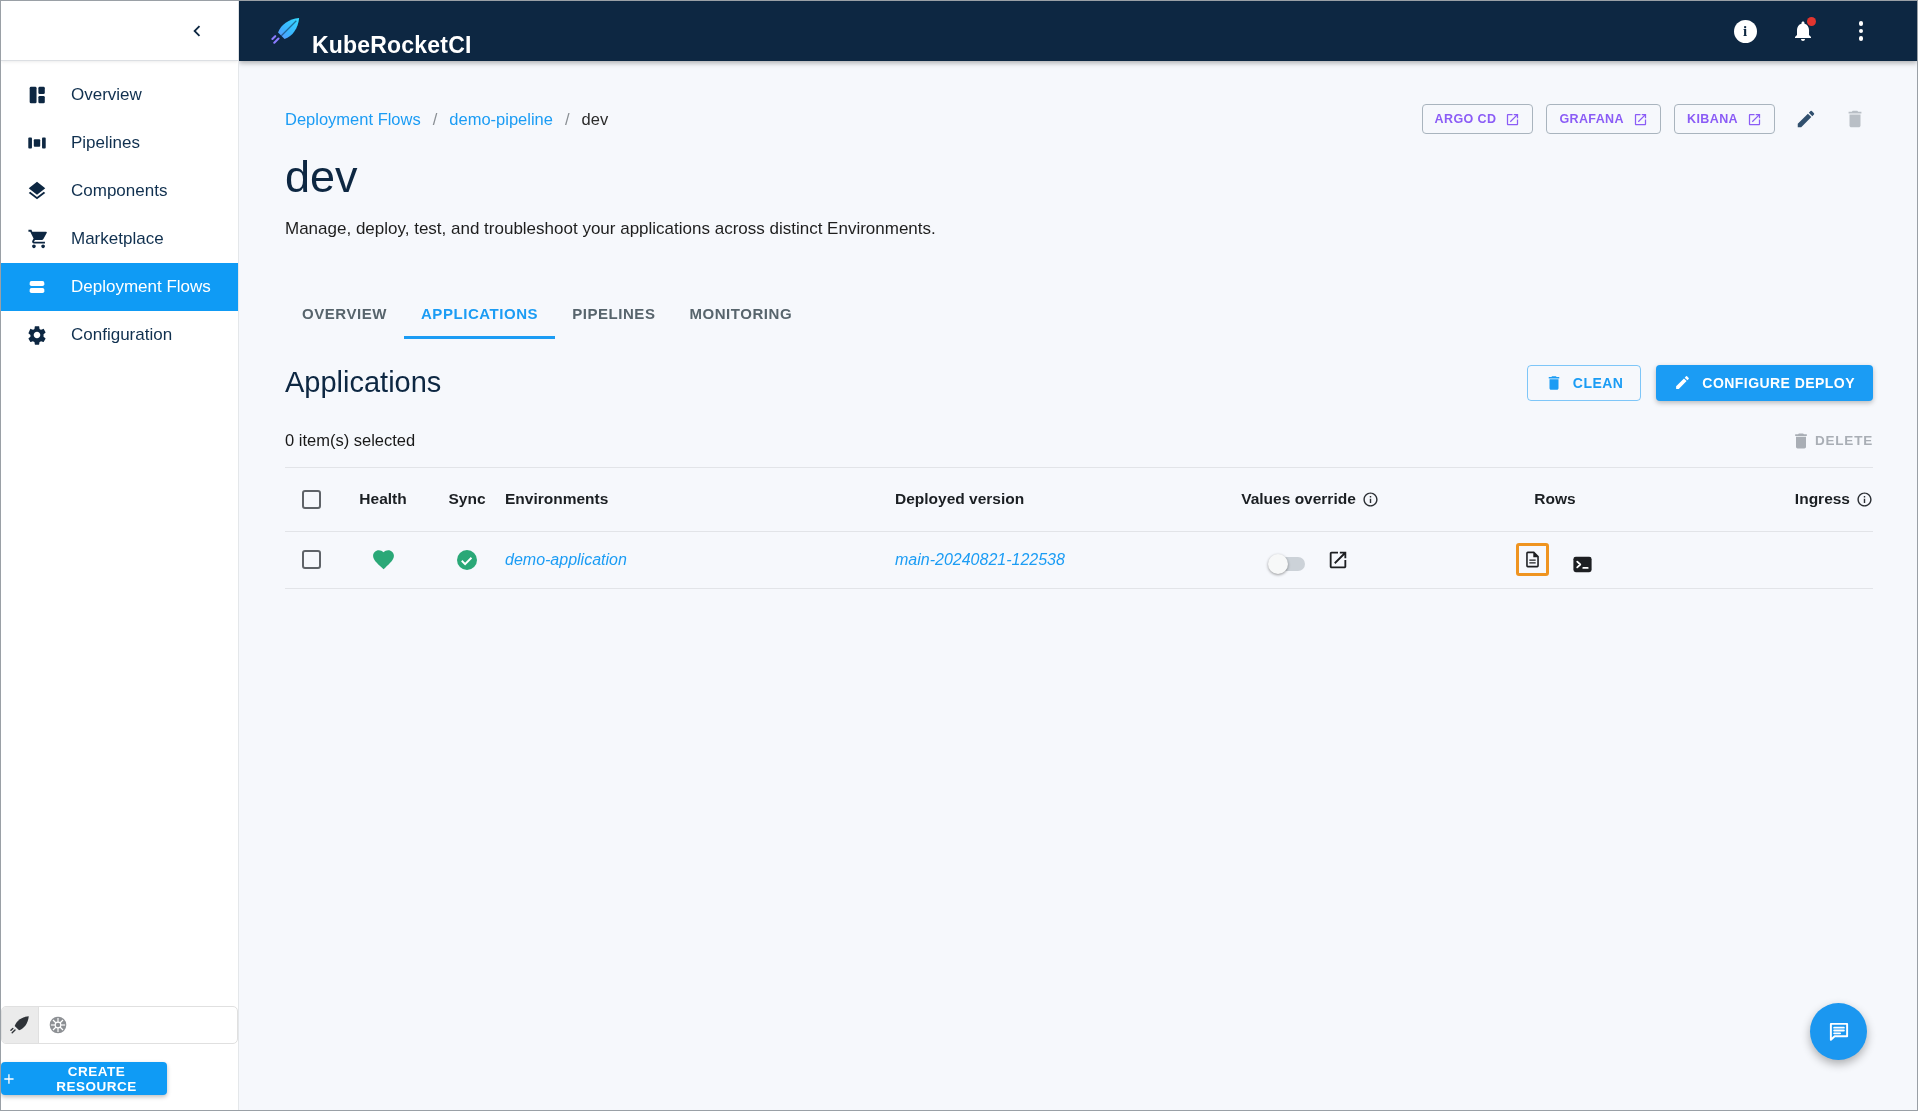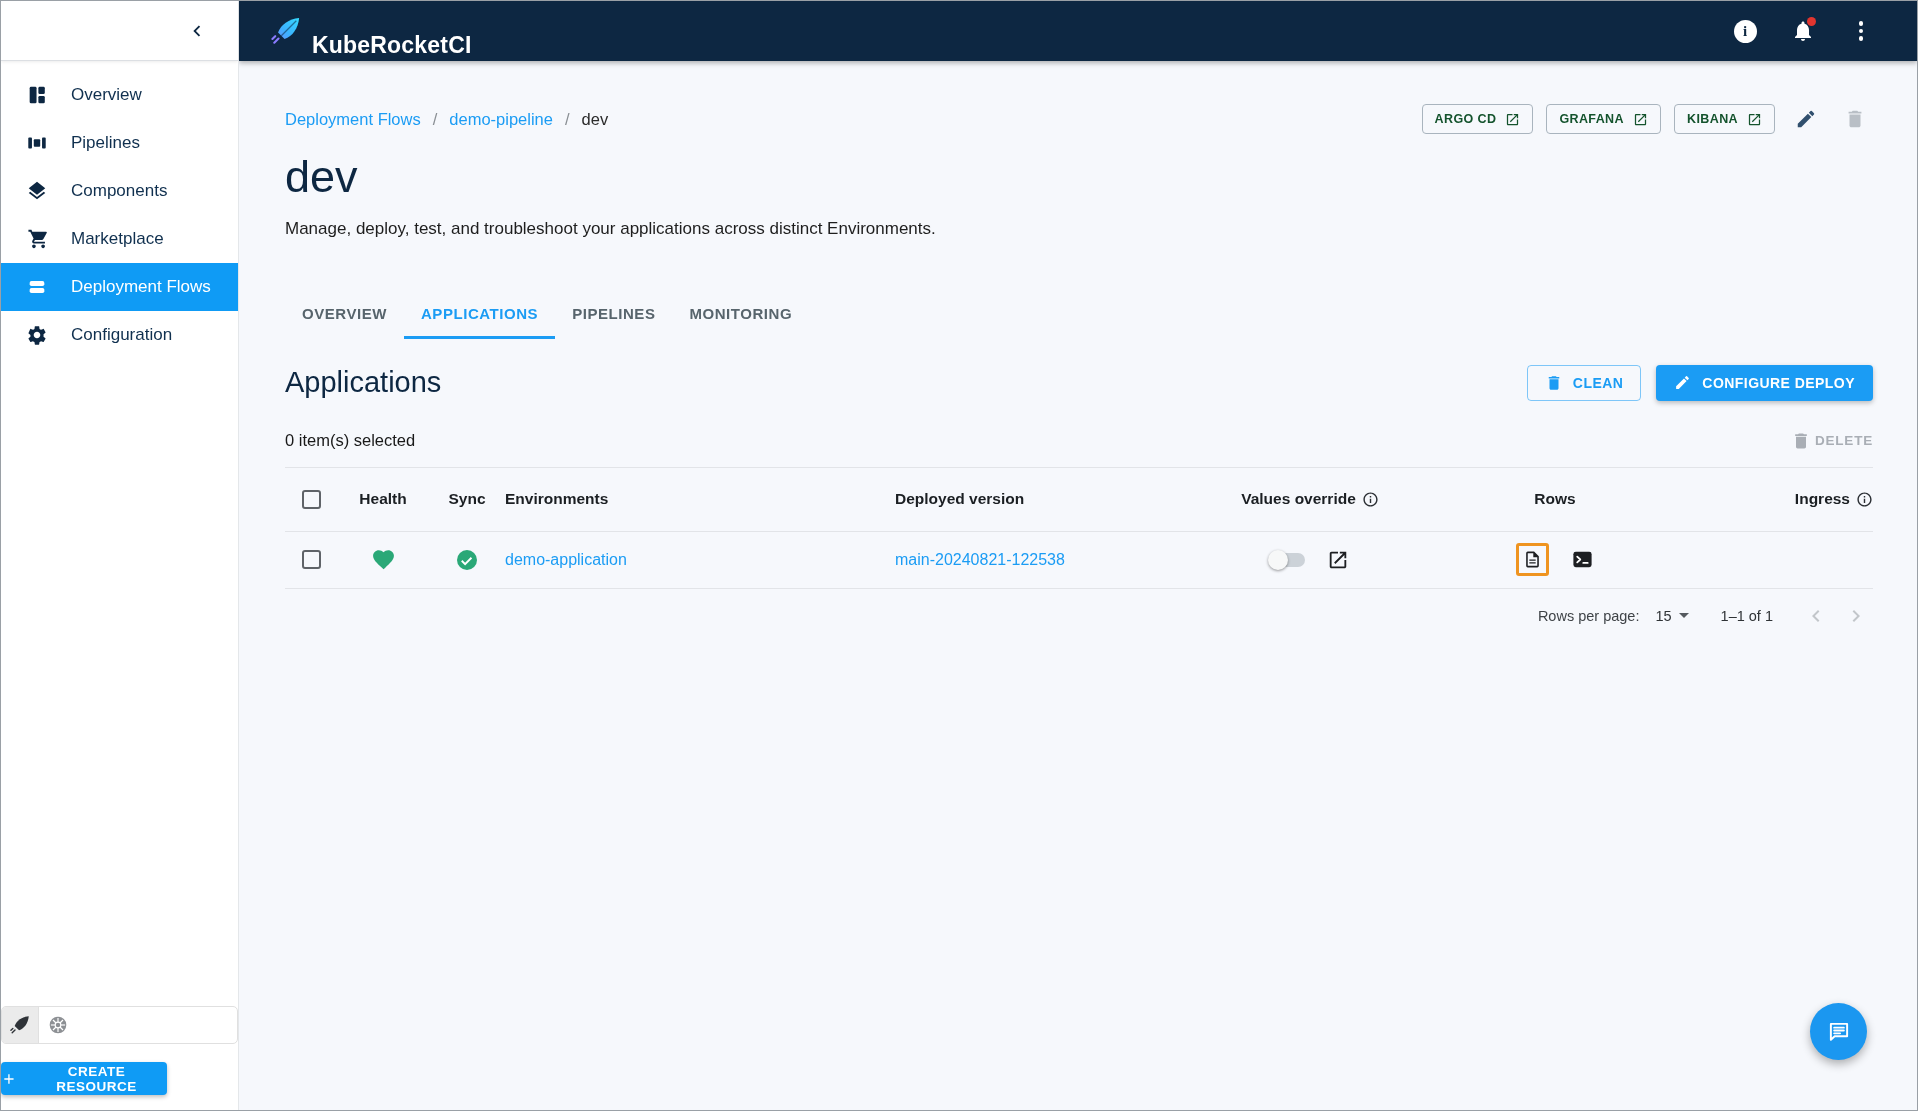--- a/index.html
+++ b/index.html
@@ -40,21 +40,21 @@
 
   
   .main { position:absolute; left:238px; top:60px; right:0; bottom:0; padding:0 44px 0 46px; }
   .breadcrumb-row { margin-top:40px; display:flex; align-items:center; justify-content:space-between; height:36px; }
   .breadcrumb { display:flex; align-items:center; gap:12px; font-size:16.5px; }
   .breadcrumb a { color:#1b9cf4; text-decoration:none; cursor:pointer; }
   .breadcrumb .sep { color:#8a8f94; }
   .crumb-current { color:#2b2b2b; }
   .page-actions { display:flex; align-items:center; gap:13px; }
   .link-btn { height:30px; display:flex; align-items:center; gap:9px; padding:0 12px; background:transparent;
-              border:1px solid #a9b4be; border-radius:4px; color:#14532d; font-size:12.5px; font-weight:700;
+              border:1px solid #a9b4be; border-radius:4px; color:#8b5cf6; font-size:12.5px; font-weight:700;
               letter-spacing:.4px; cursor:pointer; font-family:inherit; }
   .icon-btn { background:none; border:none; cursor:pointer; width:36px; height:36px; display:flex; align-items:center; justify-content:center; }
   .icon-btn.edit { color:#31506e; }
   .icon-btn.disabled { color:#b9bfc6; cursor:default; }
 
   .page-title { margin-top:14px; font-size:45px; font-weight:400; color:#0d2742; line-height:1.15; }
   .page-subtitle { margin-top:16px; font-size:17px; color:#1e1e1e; }
 
   .tabs { margin-top:50px; display:flex; }
   .tab { position:relative; height:50px; display:flex; align-items:center; padding:0 17px; font-size:15px; font-weight:700;
@@ -77,21 +77,21 @@
   .delete-btn { display:flex; align-items:center; gap:4px; background:none; border:none; color:#a9aeb5;
                 font-size:13.5px; font-weight:700; letter-spacing:.8px; cursor:default; font-family:inherit; }
 
   .trow { display:grid; grid-template-columns:52px 92px 76px 390px 270px 290px 200px 1fr; align-items:center; }
   .thead { height:64px; border-bottom:1px solid #e2e4e8; }
   .tbody-row { height:57px; border-bottom:1px solid #e2e4e8; }
   .th { font-size:15.5px; font-weight:700; color:#1b1f23; display:flex; align-items:center; }
   .th.c { justify-content:center; }
   .th.r { justify-content:flex-end; }
   .th .info-i { margin-left:6px; color:#2a2e33; display:flex; cursor:pointer; }
-  .cell { display:flex; align-items:center; }
+  .cell { display:flex; align-items:flex-end;font-style:italic; }
   .cell.c { justify-content:center; }
   .cb { width:19px; height:19px; border:2px solid #5f6368; border-radius:3px; background:transparent; cursor:pointer; margin:0 auto; display:block; }
   .link { color:#1b9cf4; font-size:16px; text-decoration:none; cursor:pointer; }
   .values-cell { gap:22px; }
   .switch { position:relative; width:34px; height:14px; border-radius:7px; background:#ccd2d8; cursor:pointer; flex:0 0 auto; }
   .switch .knob { position:absolute; left:-3px; top:-3px; width:20px; height:20px; border-radius:50%; background:#f7f8f8; box-shadow:0 1px 3px rgba(0,0,0,.4); }
   .row-icon-btn { background:none; border:none; cursor:pointer; display:flex; align-items:center; justify-content:center; color:#1d1f22; padding:0; }
   .pods-cell { gap:22px; }
   .doc-highlight { border:3px solid #ef9420; border-radius:3px; padding:4px 4px; display:flex; align-items:center; justify-content:center; }
 
@@ -394,38 +394,20 @@
                 <rect x="2.5" y="4" width="19" height="16" rx="2.5" fill="#1d1f22"></rect>
                 <path d="M6.5 9l3.2 3-3.2 3" stroke="#ffffff" stroke-width="1.9" fill="none" stroke-linecap="round" stroke-linejoin="round"></path>
                 <path d="M12.8 15.6h4.6" stroke="#ffffff" stroke-width="1.9" stroke-linecap="round"></path>
               </svg>
           </button>
         </div>
         <div class="cell"></div>
       </div>
     </div>
 
-    <div class="pagination">
-      <span class="rpp-label">Rows per page:</span>
-      <span class="rpp-select">
-        <span>15</span>
-        <span class="caret"></span>
-      </span>
-      <span class="range">1–1 of 1</span>
-      <button class="pg-btn">
-        <svg width="24" height="24" viewBox="0 0 24 24" fill="currentColor">
-            <path d="M15.41 7.41 14 6l-6 6 6 6 1.41-1.41L10.83 12z"></path>
-          </svg>
-      </button>
-      <button class="pg-btn">
-        <svg width="24" height="24" viewBox="0 0 24 24" fill="currentColor">
-            <path d="M8.59 16.59 10 18l6-6-6-6-1.41 1.41L13.17 12z"></path>
-          </svg>
-      </button>
-    </div>
 
   </main>
 
   <button class="chat-fab">
     <svg width="26" height="26" viewBox="0 0 24 24">
         <path d="M4.5 4.5h15v11.5H8l-3.5 3.2z" fill="none" stroke="#ffffff" stroke-width="1.8" stroke-linejoin="round"></path>
         <path d="M7.5 8h9M7.5 10.6h9M7.5 13.2h5.5" stroke="#ffffff" stroke-width="1.7" stroke-linecap="round"></path>
       </svg>
   </button>
 

